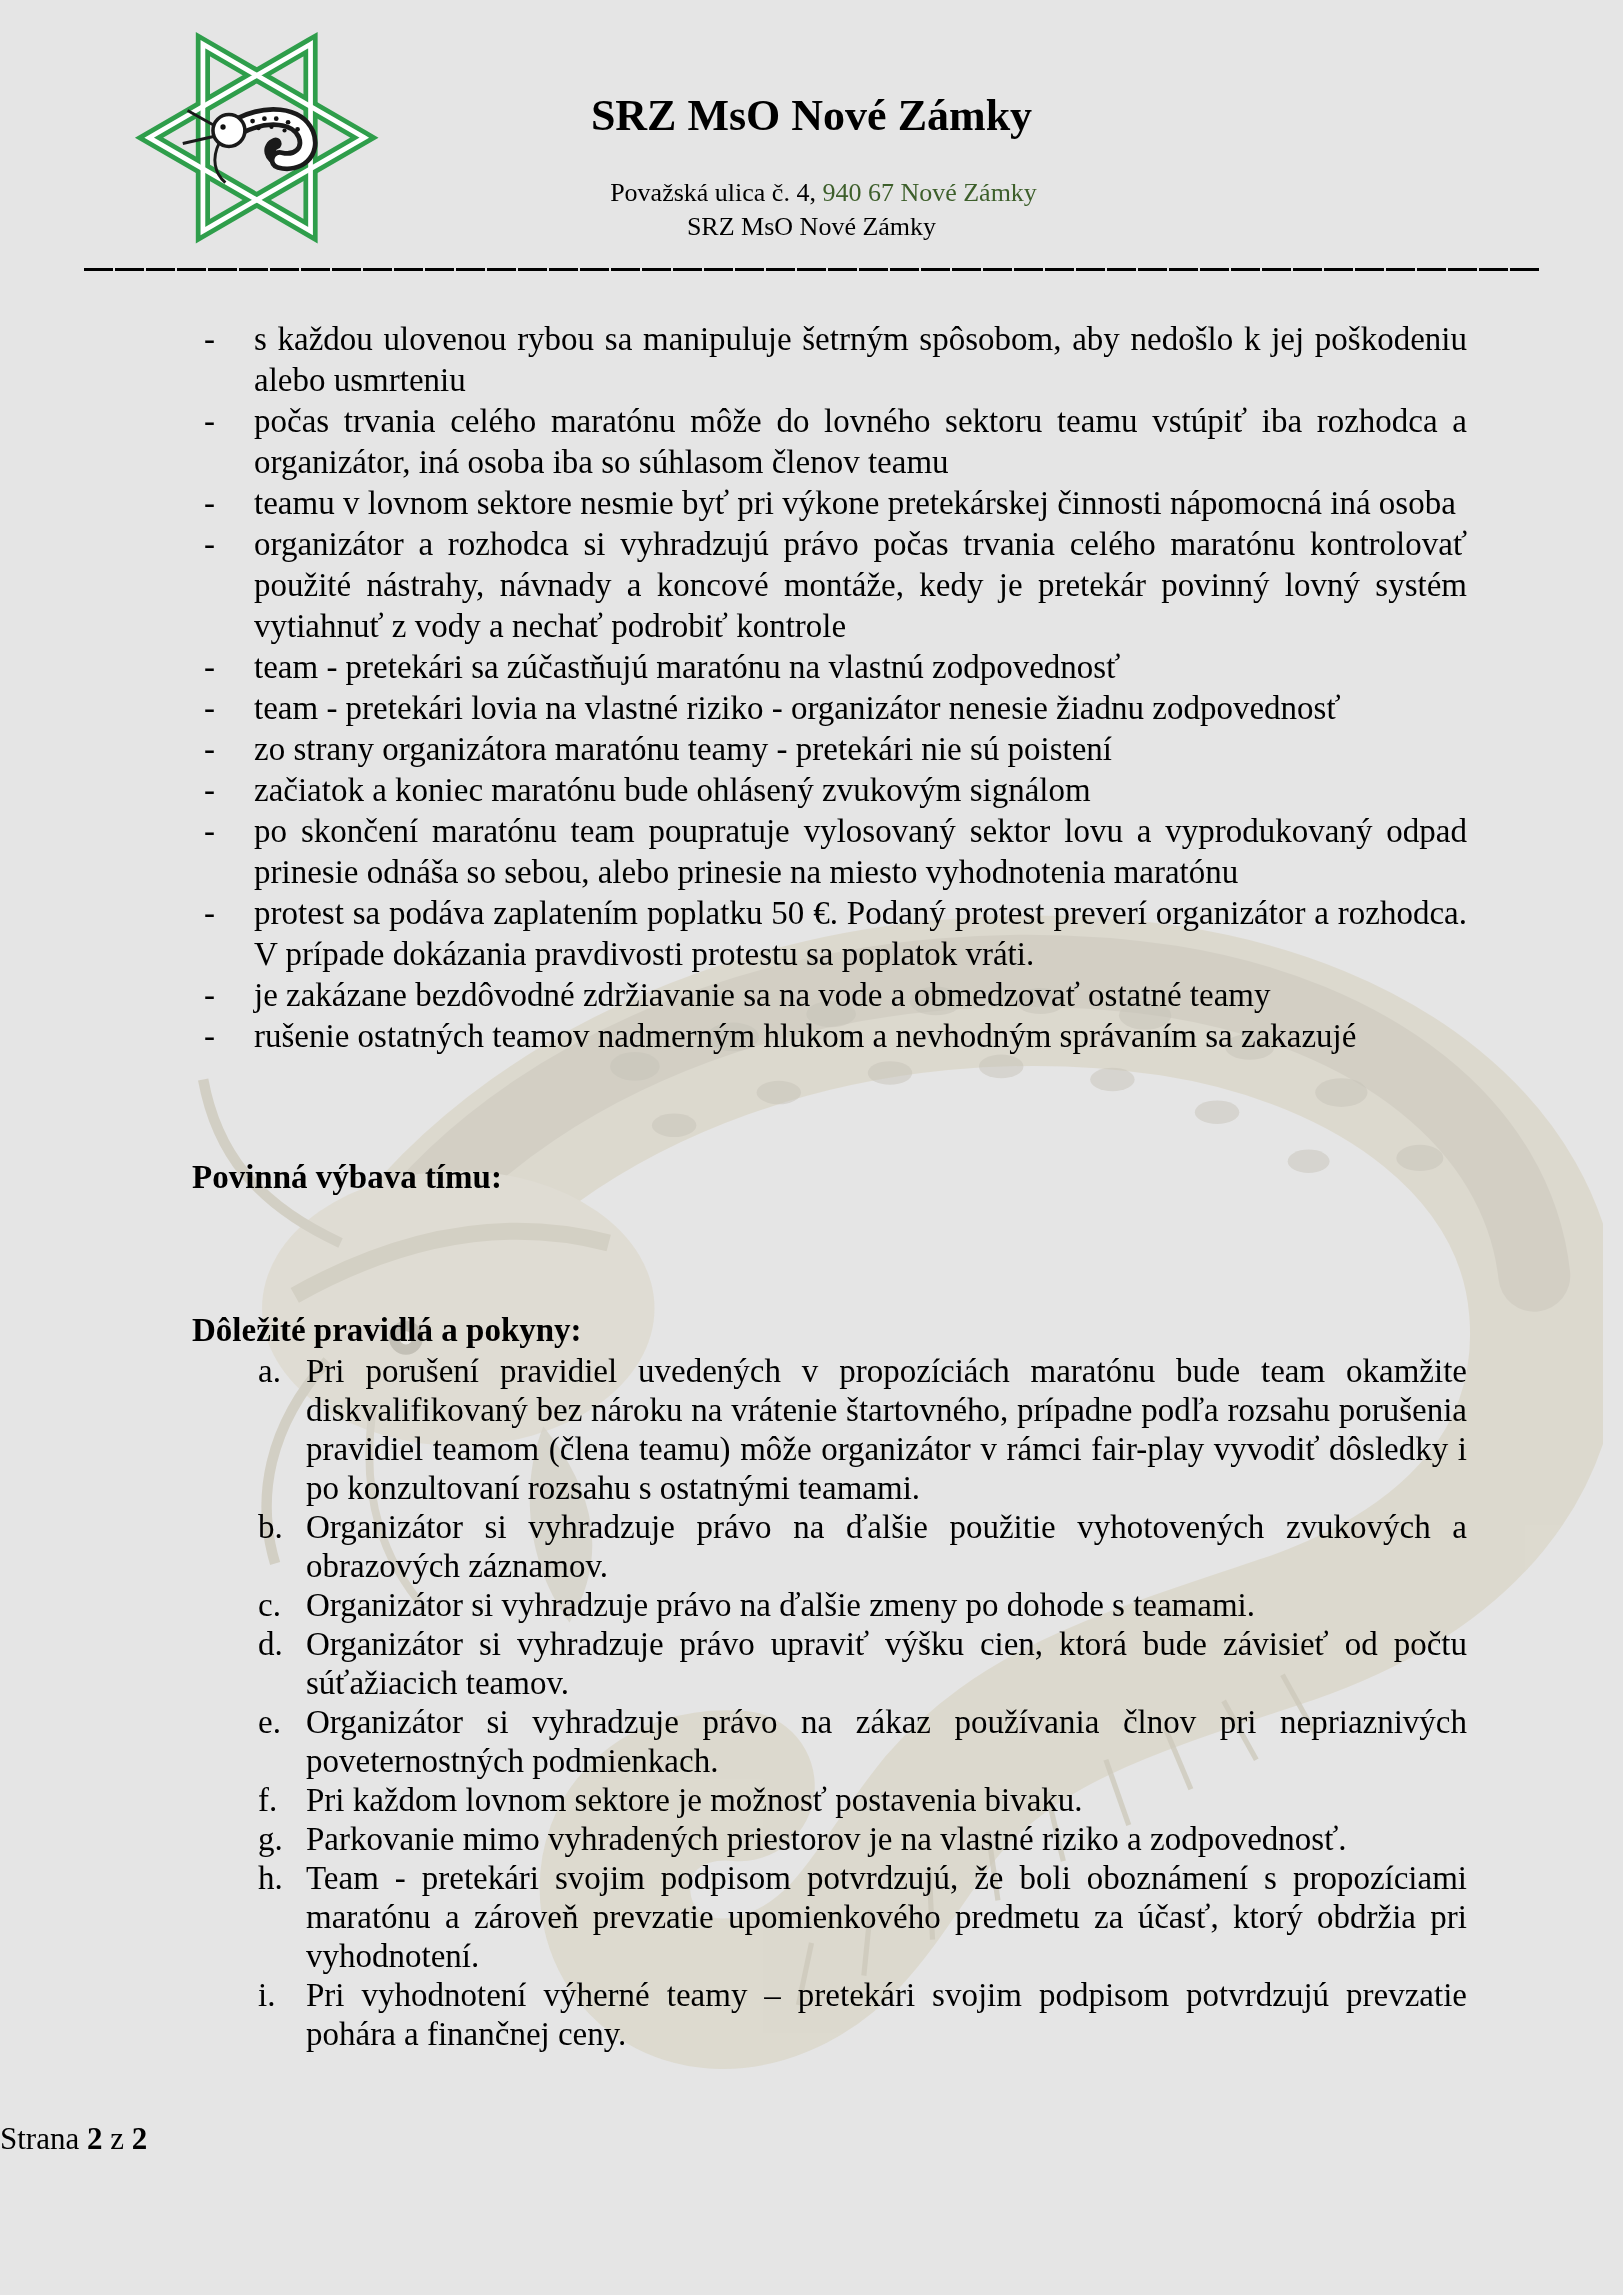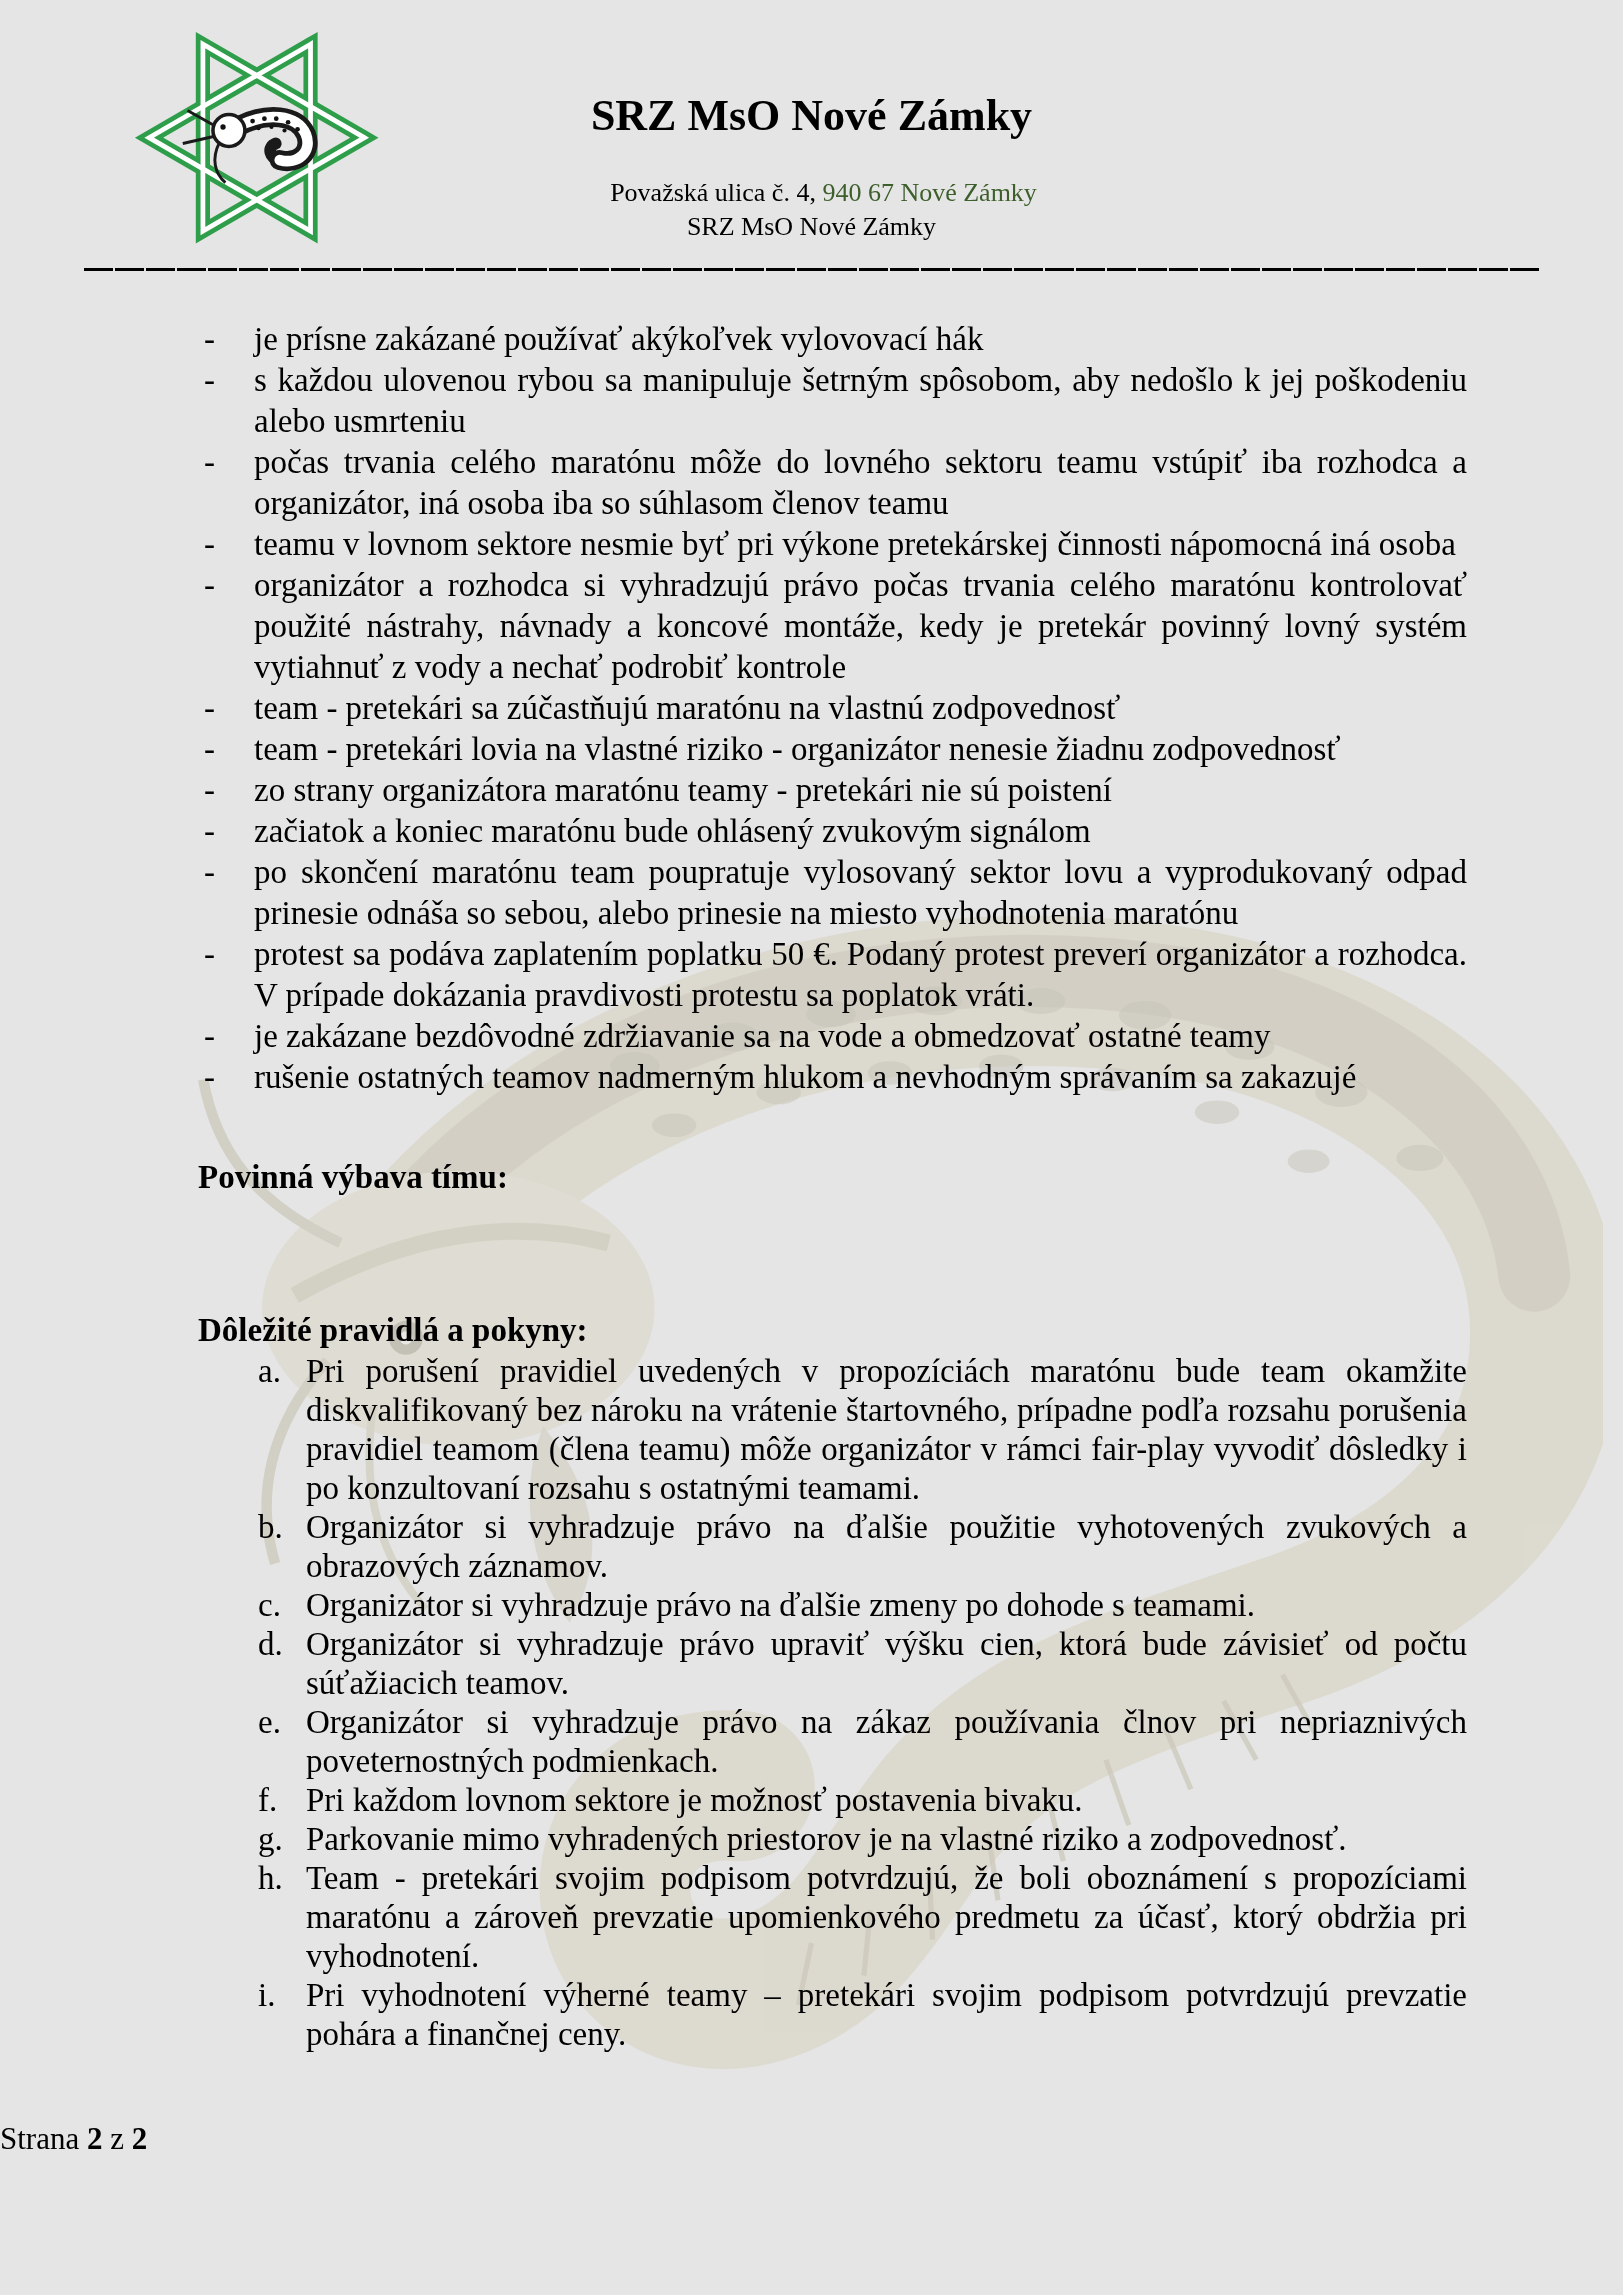--- a/index.html
+++ b/index.html
@@ -31,21 +31,21 @@
     background:repeating-linear-gradient(90deg,#000 0 29px,transparent 29px 31px);
   }
   
   ul,ol{margin:0;padding:0;list-style:none;}
   .rules-list{
     position:absolute;left:198px;top:319px;width:1269px;
     font-size:33px;line-height:41px;
   }
   .rules-list li{position:relative;padding-left:56px;text-align:justify;}
   .rules-list li::before{content:"-";position:absolute;left:5.9px;top:0;}
-  .sec-heading{position:absolute;left:198px;font-size:33px;font-weight:bold;line-height:37px;}
+  .sec-heading{position:absolute;left:192px;font-size:33px;font-weight:bold;line-height:37px;}
   .equip-heading{top:1159px;}
   .equip-list{
     position:absolute;left:198px;top:1195px;width:1269px;
     font-size:33px;line-height:39px;
   }
   .equip-list li{position:relative;padding-left:54px;text-align:justify;}
   .equip-list li::before{content:"-";position:absolute;left:4.6px;top:0;}
   .instr-heading{top:1312px;}
   .instr-list{
     position:absolute;left:198px;top:1352px;width:1269px;
@@ -141,21 +141,20 @@
       </g>
     </g>
   </svg>
 
   <div class="doc-title layer">SRZ MsO Nové Zámky</div>
   <div class="addr1 layer"><span>Považská ulica č. 4, </span><span class="addr-green">940 67 Nové Zámky</span></div>
   <div class="addr2 layer">SRZ MsO Nové Zámky</div>
   <div class="rule layer"></div>
 
   <ul class="rules-list layer">
-    <li>je prísne zakázané používať akýkoľvek vylovovací hák</li>
     <li>s každou ulovenou rybou sa manipuluje šetrným spôsobom, aby nedošlo k jej poškodeniu alebo usmrteniu</li>
     <li>počas trvania celého maratónu môže do lovného sektoru teamu vstúpiť iba rozhodca a organizátor, iná osoba iba so súhlasom členov teamu</li>
     <li>teamu v lovnom sektore nesmie byť pri výkone pretekárskej činnosti nápomocná iná osoba</li>
     <li>organizátor a rozhodca si vyhradzujú právo počas trvania celého maratónu kontrolovať použité nástrahy, návnady a koncové montáže, kedy je pretekár povinný lovný systém vytiahnuť z vody a nechať podrobiť kontrole</li>
     <li>team - pretekári sa zúčastňujú maratónu na vlastnú zodpovednosť</li>
     <li>team - pretekári lovia na vlastné riziko - organizátor nenesie žiadnu zodpovednosť</li>
     <li>zo strany organizátora maratónu teamy - pretekári nie sú poistení</li>
     <li>začiatok a koniec maratónu bude ohlásený zvukovým signálom</li>
     <li>po skončení maratónu team poupratuje vylosovaný sektor lovu a vyprodukovaný odpad prinesie odnáša so sebou, alebo prinesie na miesto vyhodnotenia maratónu</li>
     <li>protest sa podáva zaplatením poplatku 50 €. Podaný protest preverí organizátor a rozhodca. V prípade dokázania pravdivosti protestu sa poplatok vráti.</li>

